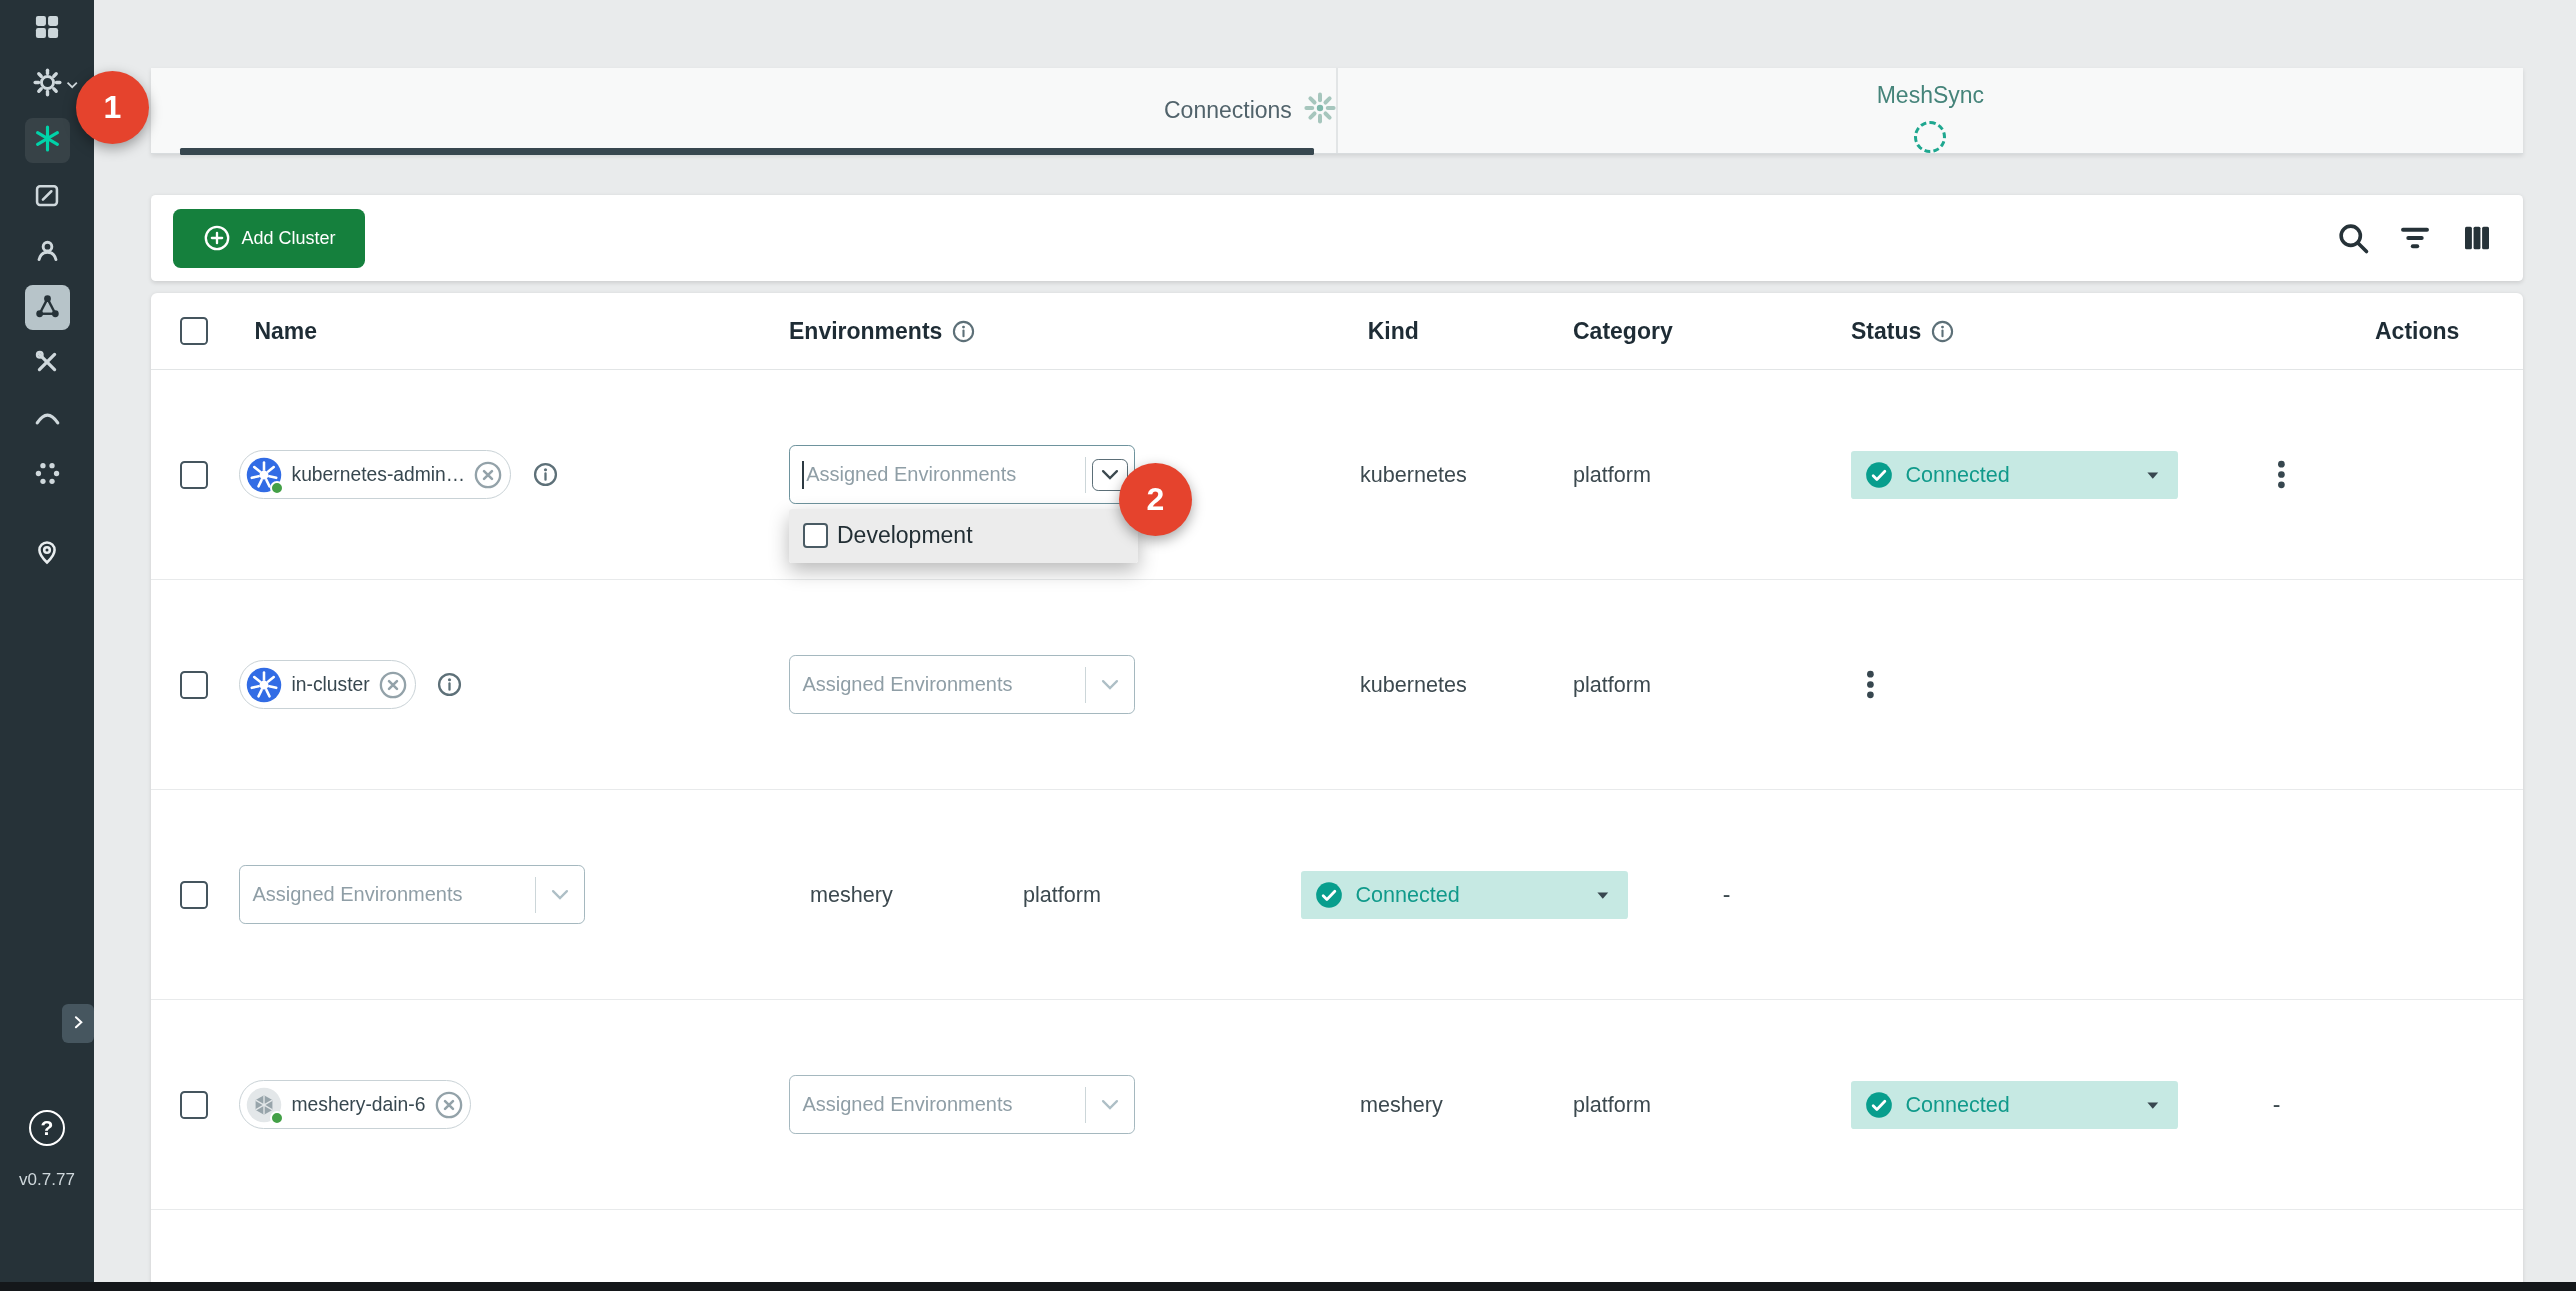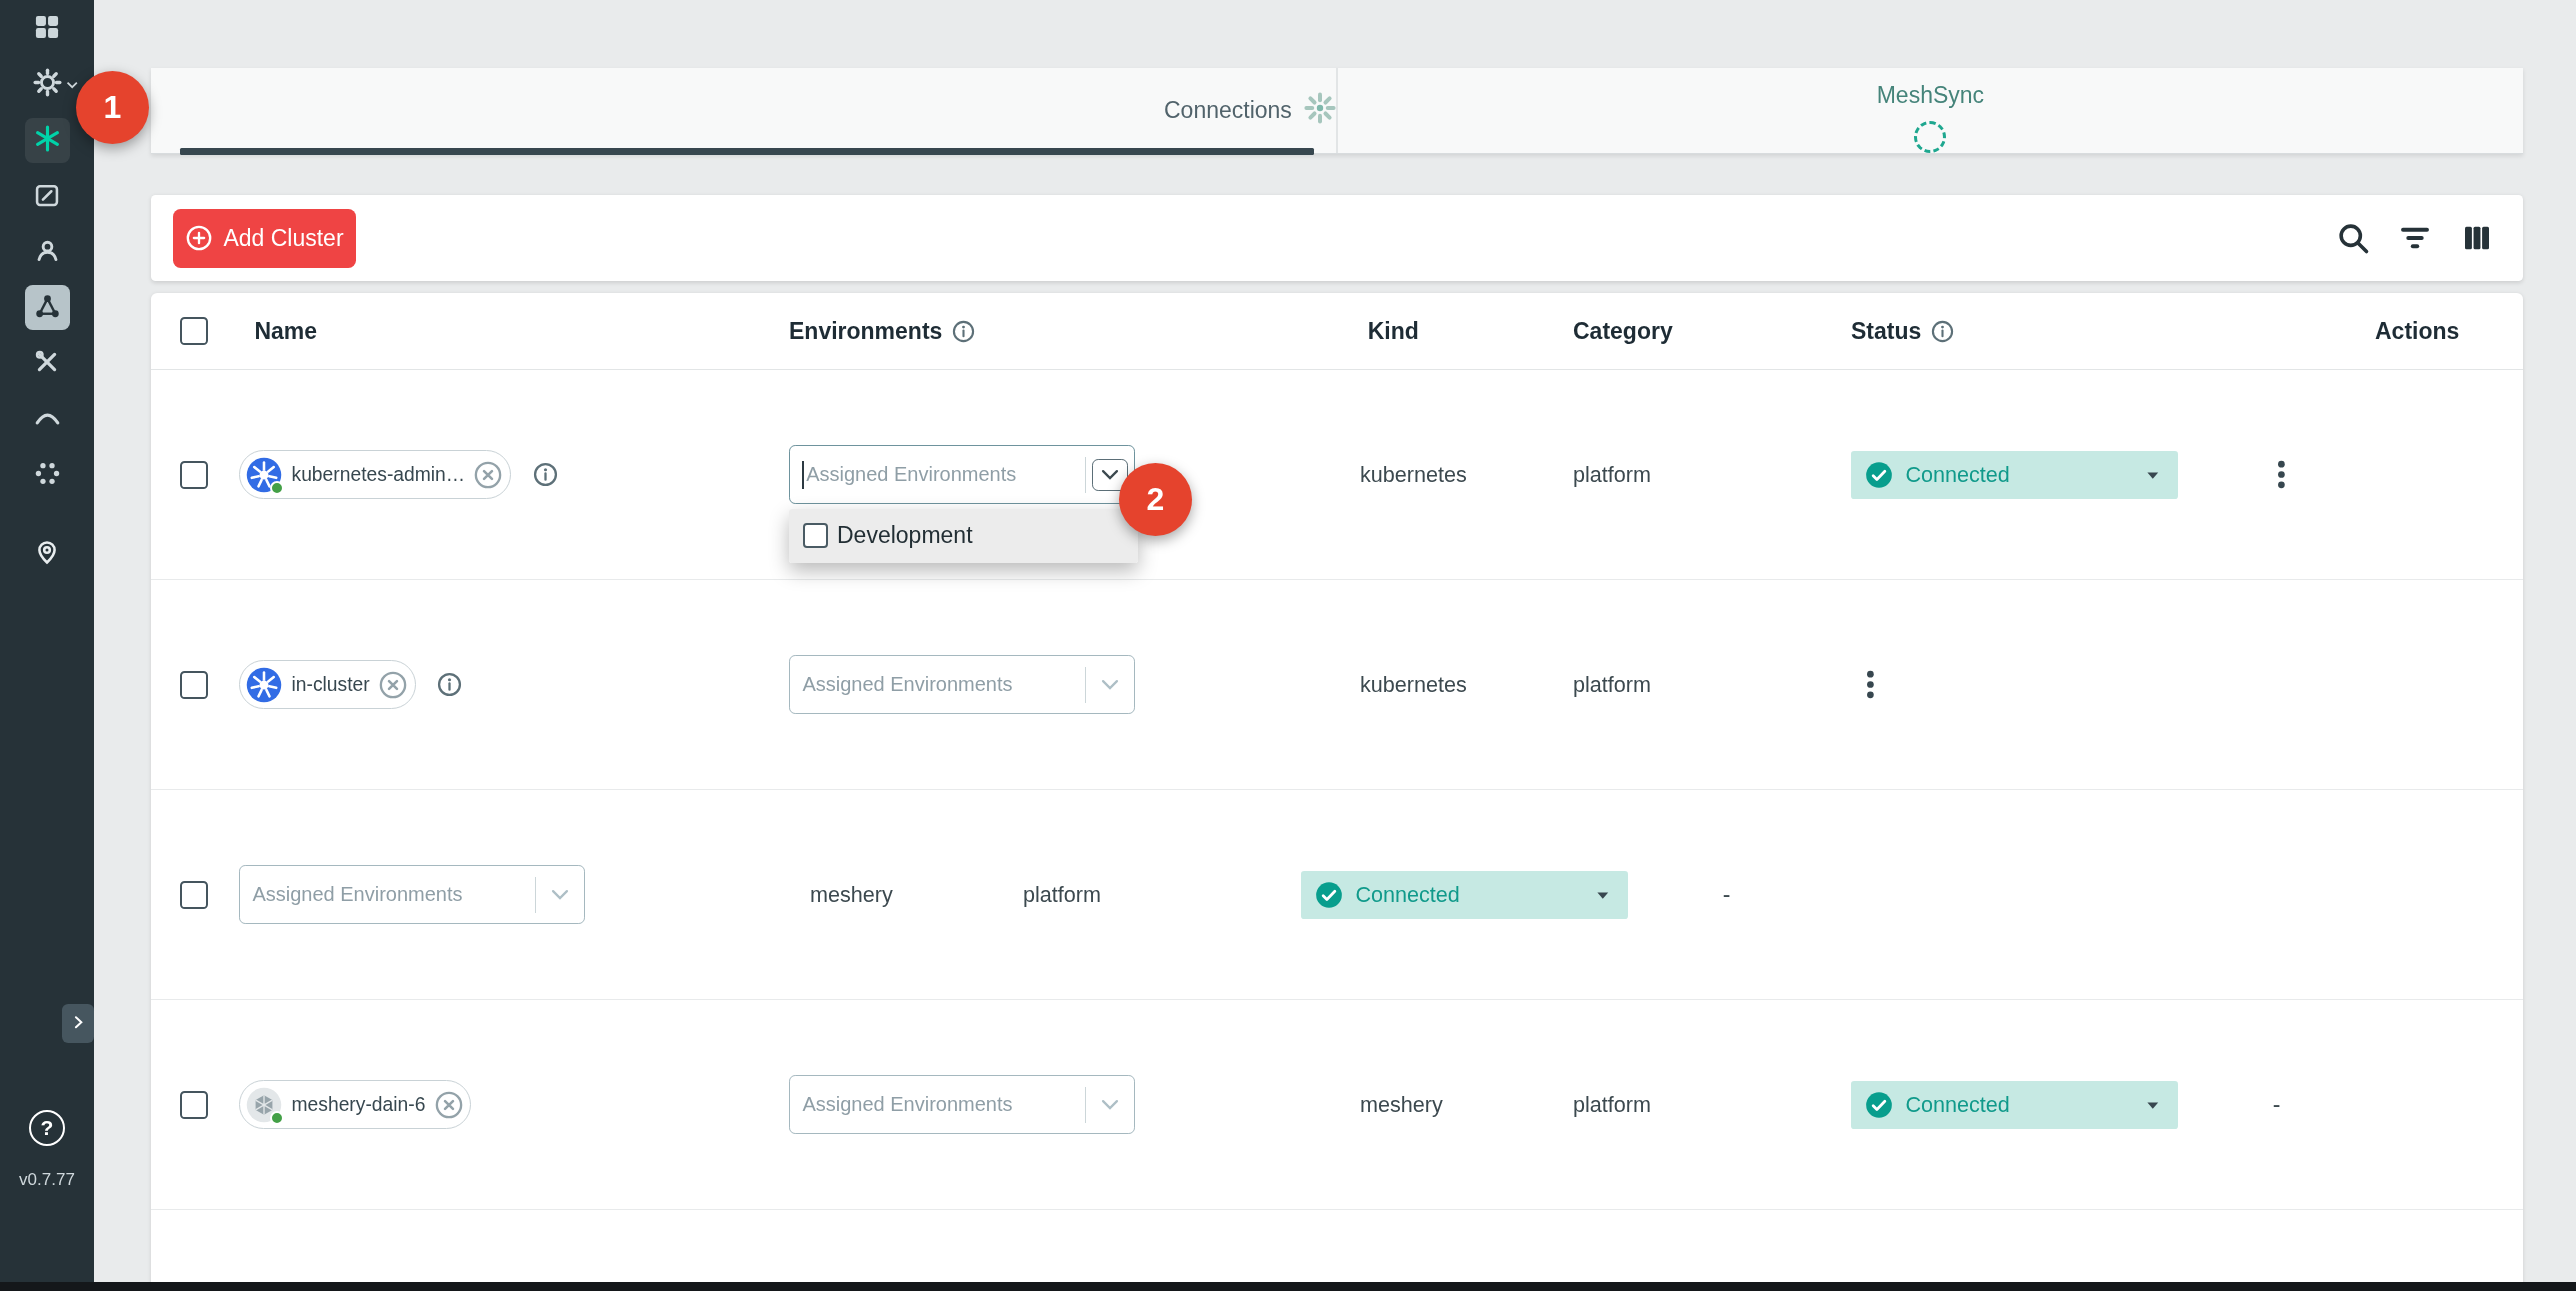--- a/index.html
+++ b/index.html
@@ -37,22 +37,22 @@
   .tab { flex:1; display:flex; align-items:center; justify-content:flex-end; gap:12.4px; font-size:23px;
          color:#51636b; cursor:pointer; }
   .tab.meshsync { color:#45847a;flex-direction:column; }
   .tab-divider { width:1.5px; background:#e2e5e6; }
   .tab-indicator { position:absolute; left:29px; bottom:-1.5px; width:1134px; height:6.2px; background:#37474f; border-radius:1.5px; }
   .ring { width:32px; height:32px; border:3.1px dashed #1ea78f; border-radius:50%; }
   
   .toolbar { position:absolute; left:151px; top:195px; width:2372px; height:86px; background:#fff;
              border-radius:4.6px; box-shadow:0 1.5px 4.6px rgba(0,0,0,.12);
              display:flex; align-items:center; padding:0 28px 0 21.6px; }
-  .add-cluster { display:flex; align-items:center; gap:10.8px; background:#ef4444; color:#fff; font-size:23px;
-                 border:none; border-radius:7.7px; height:59px; padding:0 12px; cursor:pointer;
+  .add-cluster { display:flex; align-items:center; gap:10.8px; background:#15803d; color:#fff; font-size:18px;
+                 border:none; border-radius:7.7px; height:59px; padding:0 30px; cursor:pointer;
                  font-family:inherit; }
   .toolbar-icons { margin-left:auto; display:flex; align-items:center; gap:26px; }
   .tool-icon { cursor:pointer; display:flex; }
   
   .table-card { position:absolute; left:151px; top:293px; width:2372px; height:998px; background:#fff;
                 border-radius:6.2px 6.2px 0 0; box-shadow:0 1.5px 4.6px rgba(0,0,0,.12); }
   .thead { display:flex; align-items:center; height:77px; border-bottom:1.5px solid #e2e5e6;
            font-weight:700; font-size:23px; color:#1e2c35; }
   .trow { display:flex; align-items:center; height:210px; border-bottom:1.5px solid #e8eaeb; position:relative; }
   .col { display:flex; align-items:center; }

